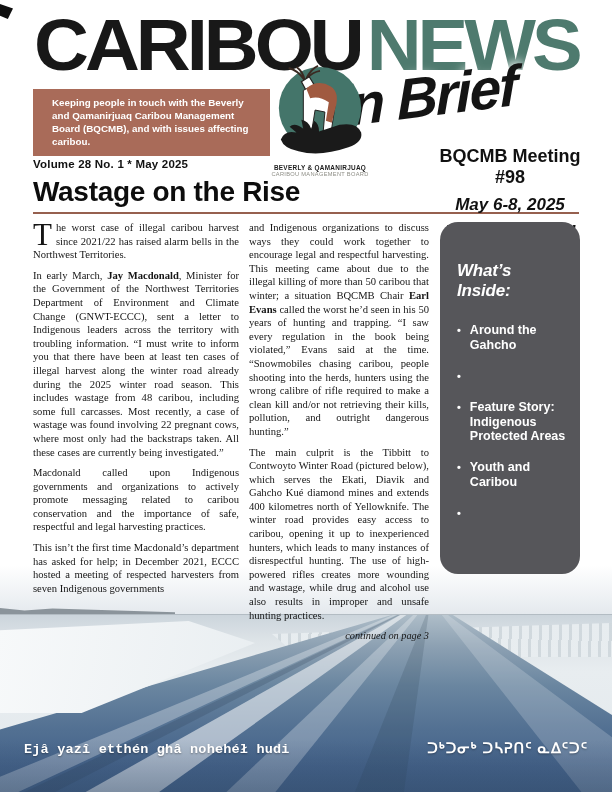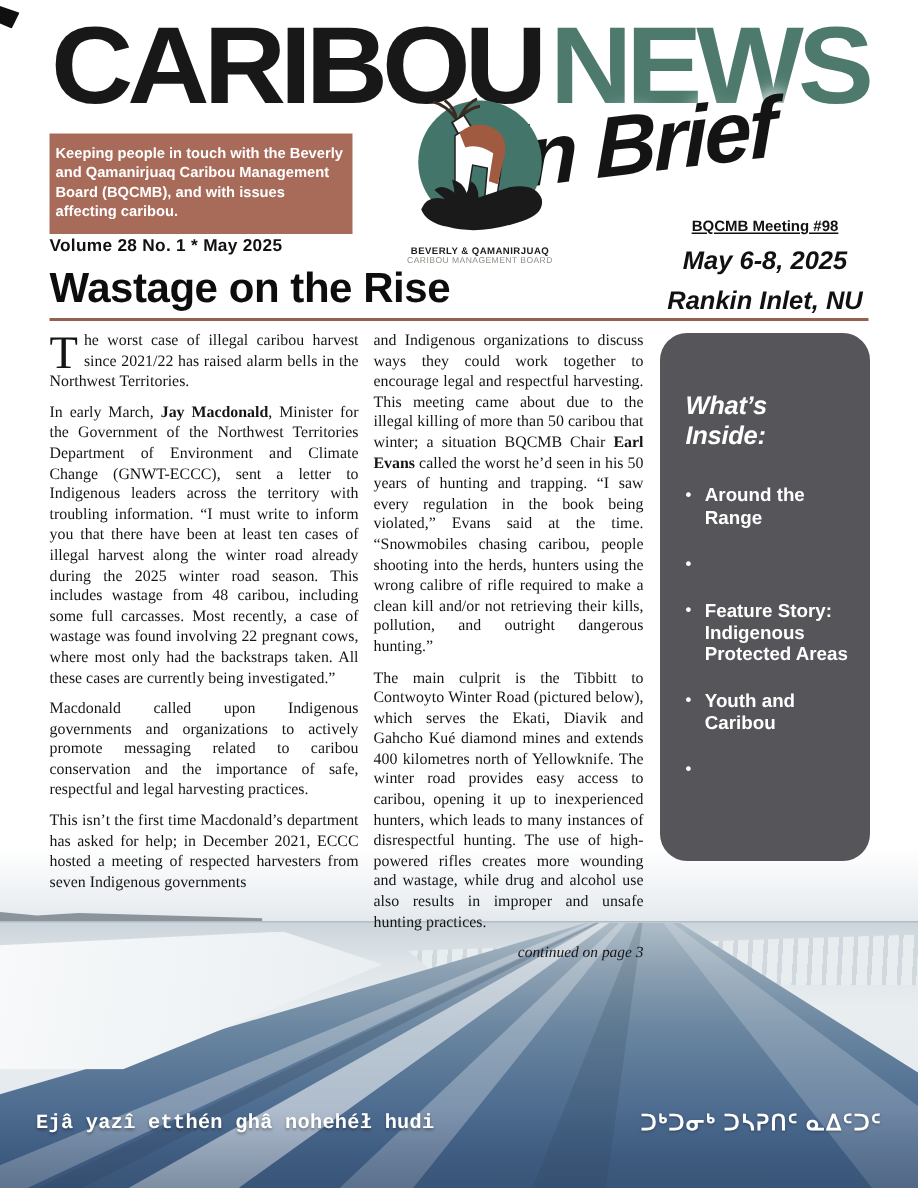--- a/index.html
+++ b/index.html
@@ -13,29 +13,29 @@
   
   .title-row{position:absolute;left:34px;top:12px;white-space:nowrap;
         font-weight:900;font-size:76px;line-height:.9;letter-spacing:-4px;
         transform:scaleY(.96);transform-origin:top left;}
   .title-black{color:#181818;}
   .title-teal{color:#4E7A6E;margin-left:6px;}
   .script{position:absolute;left:336px;top:62px;width:280px;
         font-style:italic;font-weight:900;font-size:57px;line-height:1;color:#141414;
         transform:rotate(-7deg) skewX(-6deg);letter-spacing:-2px;
         text-shadow:0 0 10px #fff,0 0 14px #fff;}
-  .tagline-box{position:absolute;left:33px;top:89px;width:202px;background:#A96B59;
-        color:#fff;font-weight:700;font-size:9.8px;line-height:1.34;padding:7px 4px;box-sizing:border-box;}
+  .tagline-box{position:absolute;left:33px;top:89px;width:237px;background:#A96B59;
+        color:#fff;font-weight:700;font-size:9.8px;line-height:1.34;padding:7px 19px;box-sizing:border-box;}
   .logo{position:absolute;left:258px;top:64px;width:124px;text-align:center;}
   .logo svg{display:block;margin:0 auto;}
   .logo-org1{font-size:6.4px;font-weight:700;letter-spacing:.3px;color:#1c1c1c;margin-top:2px;}
   .logo-org2{font-size:5.7px;letter-spacing:.3px;color:#8d8d85;}
   .volume{position:absolute;left:33px;top:158px;font-weight:700;font-size:11.5px;letter-spacing:.2px;}
   .meeting{position:absolute;left:428px;top:146px;width:164px;text-align:center;z-index:3;}
-  .meeting .m1{font-weight:900;font-size:10px;text-decoration:underline;}
+  .meeting .m1{font-weight:900;font-size:18px;}
   .meeting .m2,.meeting .m3{font-weight:700;font-style:italic;font-size:17px;margin-top:7px;}
 
   
   .headline{position:absolute;left:33px;top:176px;margin:0;font-family:Liberation Sans, sans-serif;
         font-weight:700;font-size:28px;letter-spacing:-.3px;color:#0d0d0d;z-index:2;}
   .rule{position:absolute;left:33px;top:212px;width:546px;height:2px;background:#96604F;z-index:2;}
 
   
   .col{position:absolute;top:221px;font-family:"Liberation Serif",serif;font-size:10.6px;
         line-height:13.6px;text-align:justify;color:#151515;z-index:2;}
@@ -137,21 +137,21 @@
     <p><span>and Indigenous organizations to discuss ways they could work together to encourage legal and respectful harvesting. This meeting came about due to the illegal killing of more than 50 caribou that winter; a situation BQCMB Chair </span><span style="font-weight: bold;">Earl Evans</span><span> called the worst he’d seen in his 50 years of hunting and trapping. “I saw every regulation in the book being violated,” Evans said at the time. “Snowmobiles chasing caribou, people shooting into the herds, hunters using the wrong calibre of rifle required to make a clean kill and/or not retrieving their kills, pollution, and outright dangerous hunting.”</span></p>
     <p>The main culprit is the Tibbitt to Contwoyto Winter Road (pictured below), which serves the Ekati, Diavik and Gahcho Kué diamond mines and extends 400 kilometres north of Yellowknife. The winter road provides easy access to caribou, opening it up to inexperienced hunters, which leads to many instances of disrespectful hunting. The use of high-powered rifles creates more wounding and wastage, while drug and alcohol use also results in improper and unsafe hunting practices.</p>
     <p class="continued">continued on page 3</p>
   </div>
 
   <aside class="inside-box">
     <div class="inside-title">What’s Inside:</div>
     <ul>
       <li>
           <span class="bullet">•</span>
-          <span>Around the Range</span>
+          <span>Around the Gahcho</span>
         </li>
       <li>
           <span class="bullet">•</span>
         </li>
       <li>
           <span class="bullet">•</span>
           <span>Feature Story: Indigenous Protected Areas</span>
         </li>
       <li>
           <span class="bullet">•</span>

